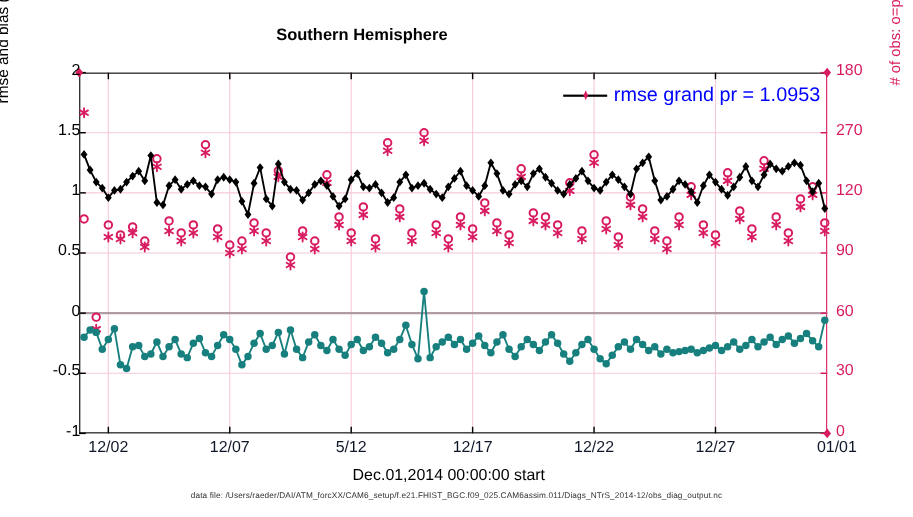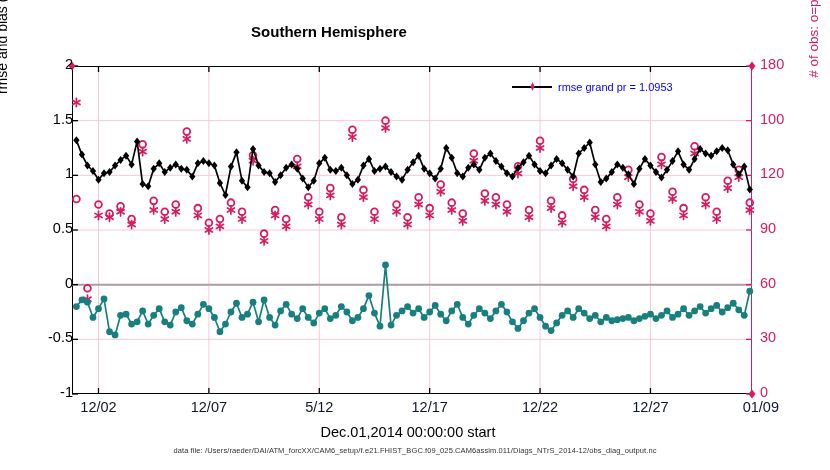--- a/index.html
+++ b/index.html
@@ -59,21 +59,21 @@
     position:absolute;left:512px;top:76px;width:240px;
   }
   .legend-row{height:21px;display:flex;align-items:center;}
   .legend-sample{width:40px;height:16px;position:relative;margin-right:6px;}
   .legend-sample .lline{
     position:absolute;left:0;top:7px;width:40px;height:2.2px;
   }
   .legend-sample .lmark{
     position:absolute;left:16px;top:3px;width:9px;height:9px;
   }
-  .legend-text{font-size:11px;color:#0000ff;white-space:nowrap;}
+  .legend-text{font-size:18px;color:#0000ff;white-space:nowrap;}
 </style>
 </head>
 <body>
 
 <div id="root">
 
   <div class="title-block">
     <div>Southern Hemisphere</div>
   </div>
 
@@ -758,35 +758,35 @@
       <div class="ytick-left" style="top: 56px;">2</div>
       <div class="ytick-left" style="top: 110.667px;">1.5</div>
       <div class="ytick-left" style="top: 165.333px;">1</div>
       <div class="ytick-left" style="top: 220px;">0.5</div>
       <div class="ytick-left" style="top: 274.667px;">0</div>
       <div class="ytick-left" style="top: 329.333px;">-0.5</div>
       <div class="ytick-left" style="top: 384px;">-1</div>
     </div>
   <div id="ytright">
       <div class="ytick-right" style="top: 56px;">180</div>
-      <div class="ytick-right" style="top: 110.667px;">100</div>
+      <div class="ytick-right" style="top: 110.667px;">270</div>
       <div class="ytick-right" style="top: 165.333px;">120</div>
       <div class="ytick-right" style="top: 220px;">90</div>
       <div class="ytick-right" style="top: 274.667px;">60</div>
       <div class="ytick-right" style="top: 329.333px;">30</div>
       <div class="ytick-right" style="top: 384px;">0</div>
     </div>
   <div id="xticks">
       <div class="xtick" style="left: 98.4935px;">12/02</div>
       <div class="xtick" style="left: 208.883px;">12/07</div>
       <div class="xtick" style="left: 319.273px;">5/12</div>
       <div class="xtick" style="left: 429.662px;">12/17</div>
       <div class="xtick" style="left: 540.052px;">12/22</div>
       <div class="xtick" style="left: 650.442px;">12/27</div>
-      <div class="xtick" style="left: 760.831px;">01/09</div>
+      <div class="xtick" style="left: 760.831px;">01/01</div>
     </div>
 
   <div class="xlabel">Dec.01,2014 00:00:00 start</div>
 
   <div class="legend">
     <div class="legend-row">
       <span class="legend-sample">
         <span class="lline" id="lline0" style="background: rgb(0, 0, 0);"></span>
         <svg class="lmark" viewBox="0 0 10 10">
           <path id="lmk0" d="M5 0 L7.2 5 L5 10 L2.8 5 Z" fill="#d81b60"></path>

